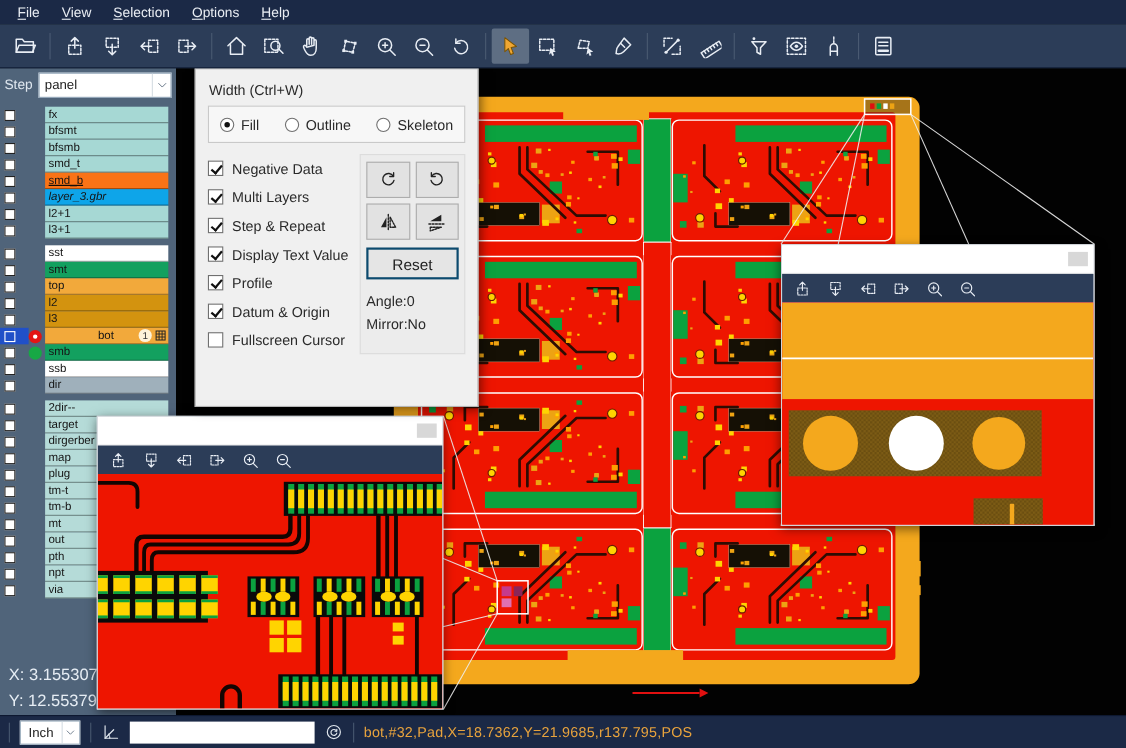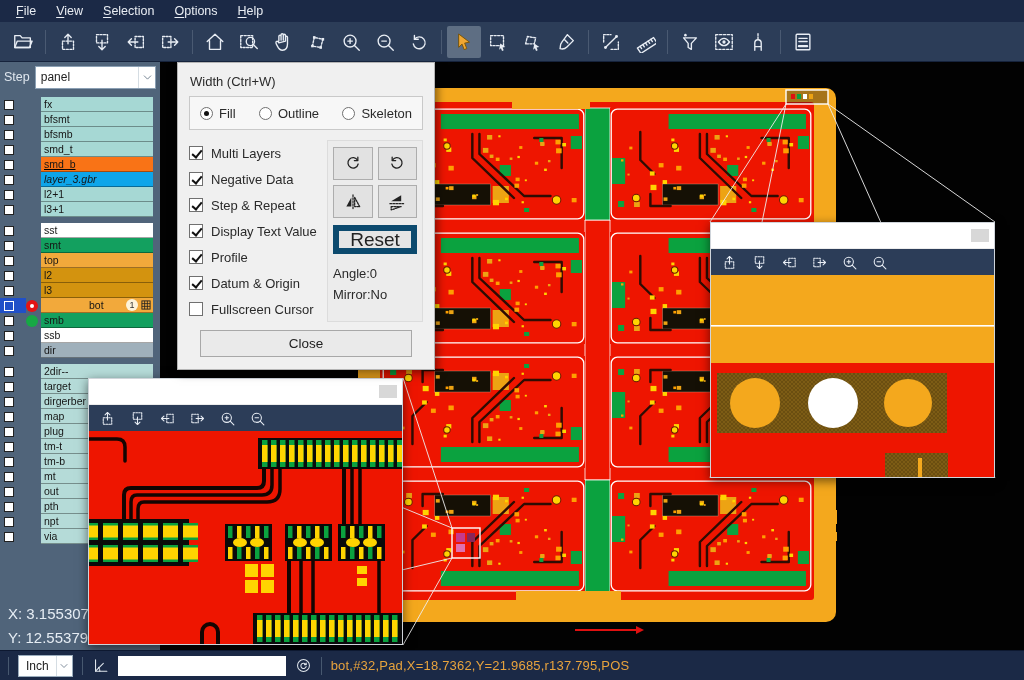--- a/index.html
+++ b/index.html
@@ -99,22 +99,22 @@
   #dlg-checks { flex:1; }
   .crow { display:flex; align-items:center; gap:8px; height:26px; }
   .cbx { width:14px; height:14px; background:#fff; border:1px solid #707070; position:relative; }
   .cbx.on::after { content:""; position:absolute; left:4px; top:1px; width:4px; height:8px;
     border:solid #111; border-width:0 2px 2px 0; transform:rotate(40deg); }
   #dlg-tools { width:96px; background:#ececec; border:1px solid #dcdcdc; padding:6px 5px;
     display:flex; flex-direction:column; }
   #dlg-btn-grid { display:grid; grid-template-columns:1fr 1fr; gap:5px; }
   .xbtn { height:33px; background:#e2e2e2; border:1px solid #adadad; color:#222;
     display:flex; align-items:center; justify-content:center; }
-  #dlg-reset { margin-top:7px; height:29px; background:#e5e5e5; border:6px solid #0c4a6e;
-    font-size:19px; display:flex; align-items:center; justify-content:center; color:#222; }
+  #dlg-reset { margin-top:7px; height:29px; background:#e5e5e5; border:2px solid #0c4a6e;
+    font-size:14px; display:flex; align-items:center; justify-content:center; color:#222; }
   #dlg-angle { margin-top:12px; }
   #dlg-mirror { margin-top:6px; }
   #dlg-close-row { padding:8px 11px; }
   #dlg-close-btn { height:27px; background:#eaeaea; border:1px solid #a8a8a8;
     display:flex; align-items:center; justify-content:center; font-size:13.5px; color:#222; }
 
   
   #statusbar { position:absolute; left:0; top:650px; width:1024px; height:30px;
     background:#1b2946; border-top:1px solid #0d1830; display:flex; align-items:center;
     padding-left:8px; gap:9px; z-index:6; }
@@ -984,25 +984,25 @@
           </span>
           <span class="rwrap">
             <span class="rdo"></span>
             <span>Skeleton</span>
           </span>
         </div>
       <div id="dlg-mid">
         <div id="dlg-checks">
             <div class="crow">
               <span class="cbx on"></span>
-              <span>Multi Layers</span>
+              <span>Negative Data</span>
             </div>
             <div class="crow">
               <span class="cbx on"></span>
-              <span>Negative Data</span>
+              <span>Multi Layers</span>
             </div>
             <div class="crow">
               <span class="cbx on"></span>
               <span>Step &amp; Repeat</span>
             </div>
             <div class="crow">
               <span class="cbx on"></span>
               <span>Display Text Value</span>
             </div>
             <div class="crow">
@@ -1045,23 +1045,20 @@
                   <path d="M17 11H5l12-7z" fill="currentColor" stroke="none"></path>
                   <path d="M5 17.5h12l-12 4z" stroke-dasharray="2 1.4"></path>
                 </svg>
               </div>
             </div>
           <div id="dlg-reset">Reset</div>
           <div id="dlg-angle">Angle:0</div>
           <div id="dlg-mirror">Mirror:No</div>
         </div>
       </div>
-      <div id="dlg-close-row">
-        <div id="dlg-close-btn">Close</div>
-      </div>
     </div>
   </div>
 
   <div id="statusbar">
     <span class="ssep"></span>
     <div id="unitbox">
       <span id="unit-value">Inch</span>
       <span class="ddchev">
           <svg viewBox="0 0 24 24" width="12" height="12" fill="none" stroke="currentColor" stroke-width="1.5" stroke-linecap="round" stroke-linejoin="round">
             <path d="M6 9l6 6 6-6"></path>

